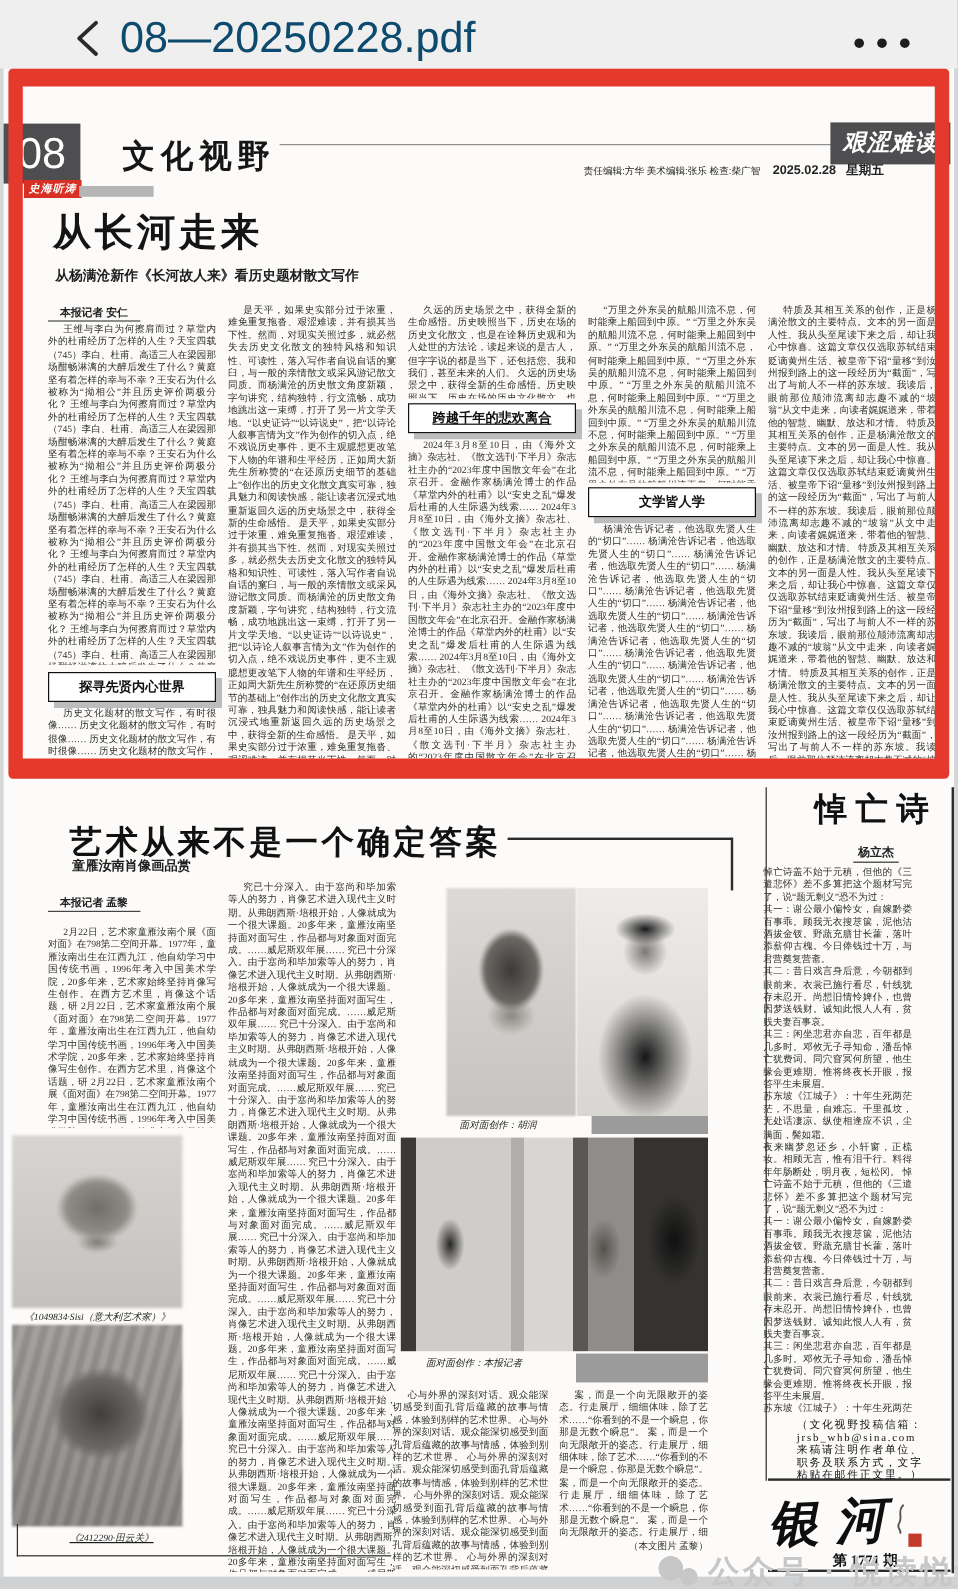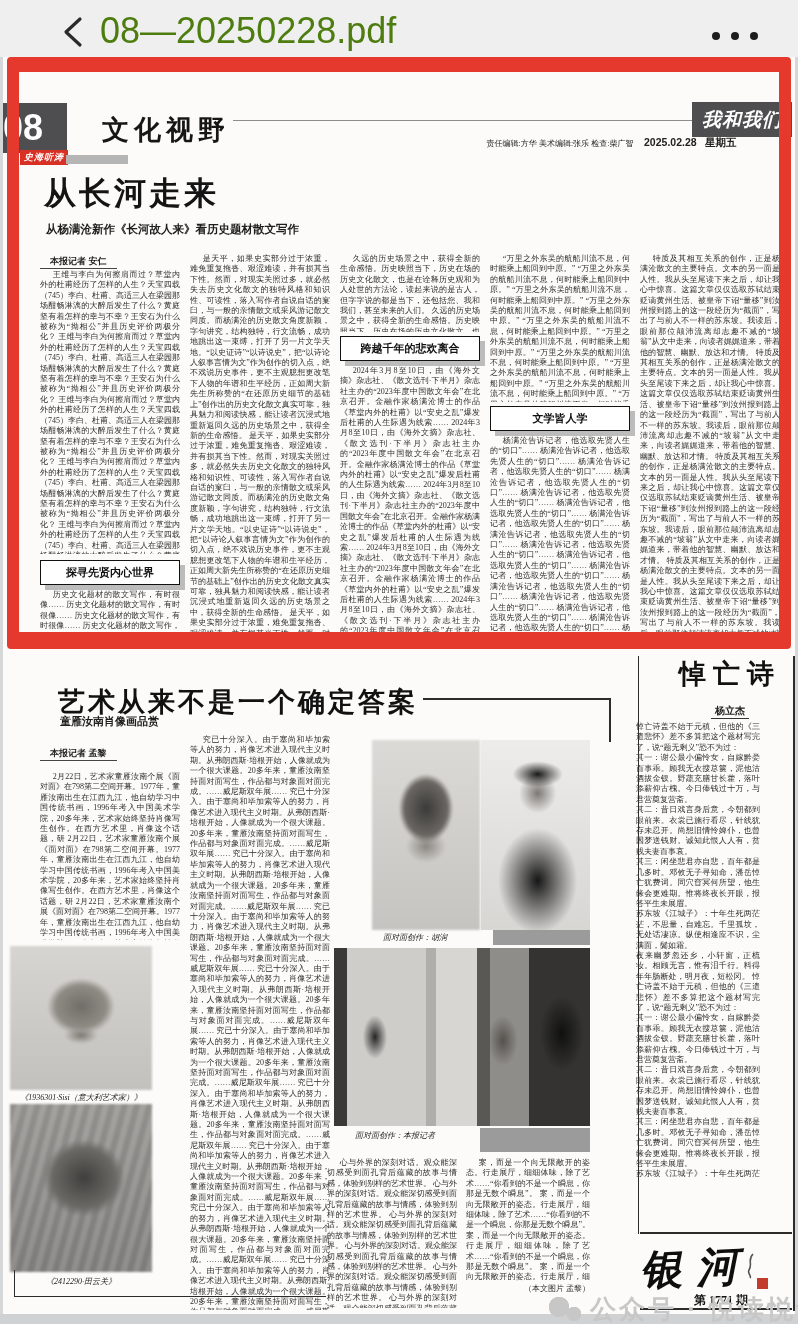--- a/index.html
+++ b/index.html
@@ -2,32 +2,32 @@
 <html><head>
 <meta charset="utf-8">
 <style>
   html,body{margin:0;padding:0;background:#c9cacc;}
   #screen{position:relative;width:798px;height:1324px;overflow:hidden;background:#d6d7d9;
           font-family:"Liberation Sans","DejaVu Sans",sans-serif;}
   .abs{position:absolute;}
   
   .appbar{left:0;top:0;width:798px;height:57px;background:#f0efef;z-index:30;}
   .backbtn{left:58px;top:16px;width:30px;height:34px;background:none;border:none;padding:0;cursor:pointer;}
-  .doctitle{left:100px;top:10px;font-size:36px;font-weight:500;color:#4d7c0f;letter-spacing:0;}
+  .doctitle{left:100px;top:10px;font-size:36px;font-weight:500;color:#0c4a6e;letter-spacing:0;}
   .menubtn{left:706px;top:26px;width:62px;height:20px;background:none;border:none;display:flex;gap:11px;align-items:center;cursor:pointer;}
   .menudot{width:8px;height:8px;border-radius:50%;background:#1d1d1d;}
   
   .page{left:3px;top:57px;width:792px;height:1257px;background:#fcfbf9;z-index:1;}
   .ghost{left:167px;top:66px;font-size:30px;font-weight:600;letter-spacing:20px;color:#8f8f8f;z-index:5;}
   .redbox{left:7px;top:57px;width:784px;height:592px;box-sizing:border-box;
           border-style:solid;border-color:#e5392d;border-width:15px 12px 17px 12px;
           border-radius:4px;z-index:10;pointer-events:none;}
   
   .numblock{left:3px;top:103px;width:64px;height:50px;background:#4e4e50;color:#fff;
-            font-size:36px;font-weight:700;line-height:50px;z-index:2;}
+            font-size:36px;font-weight:400;text-align:center;line-height:50px;z-index:2;}
   .secttitle{left:102px;top:112px;font-size:27px;font-weight:600;letter-spacing:5px;color:#161616;z-index:2;}
   .mast-rule{left:233px;top:120px;width:530px;height:1px;background:#8d8d8d;z-index:2;}
   .logoblock{left:692px;top:102px;width:100px;height:35px;background:#4e4e50;color:#fff;z-index:2;
              font-family:"Liberation Serif","DejaVu Serif",serif;font-style:italic;font-weight:700;
              font-size:19px;text-align:center;line-height:35px;letter-spacing:1px;transform-origin:center;}
   .metaline{left:440px;top:132px;width:343px;text-align:center;z-index:2;color:#222;}
   .metaline .eds{font-size:8px;}
   .metaline .dt{font-size:10.5px;font-weight:600;margin-left:6px;}
   .metaline .wd{font-size:10.5px;font-weight:600;margin-left:4px;}
   
@@ -103,21 +103,21 @@
 <body>
 
 <div id="screen">
 
   <div class="abs page"></div>
 
 
   <div class="abs numblock">08</div>
   <div class="abs secttitle">文化视野</div>
   <div class="abs mast-rule"></div>
-  <div class="abs logoblock">我和我们</div>
+  <div class="abs logoblock">艰涩难读</div>
   <div class="abs metaline">
     <span class="eds">责任编辑:方华 美术编辑:张乐 检查:柴广智</span>
     <span class="dt">2025.02.28</span>
     <span class="wd">星期五</span>
   </div>
 
   <div class="abs tagband">
     <div class="tagred">史海听涛</div>
     <div class="tagbar"></div>
   </div>
@@ -128,43 +128,43 @@
     <span>本报记者 安仁</span>
   </div>
 
   <div class="abs btxt" style="left:40px;top:270px;width:140px;height:284px;">王维与李白为何擦肩而过？草堂内外的杜甫经历了怎样的人生？天宝四载（745）李白、杜甫、高适三人在梁园那场酣畅淋漓的大醉后发生了什么？黄庭坚有着怎样的幸与不幸？王安石为什么被称为“拗相公”并且历史评价两极分化？ 王维与李白为何擦肩而过？草堂内外的杜甫经历了怎样的人生？天宝四载（745）李白、杜甫、高适三人在梁园那场酣畅淋漓的大醉后发生了什么？黄庭坚有着怎样的幸与不幸？王安石为什么被称为“拗相公”并且历史评价两极分化？ 王维与李白为何擦肩而过？草堂内外的杜甫经历了怎样的人生？天宝四载（745）李白、杜甫、高适三人在梁园那场酣畅淋漓的大醉后发生了什么？黄庭坚有着怎样的幸与不幸？王安石为什么被称为“拗相公”并且历史评价两极分化？ 王维与李白为何擦肩而过？草堂内外的杜甫经历了怎样的人生？天宝四载（745）李白、杜甫、高适三人在梁园那场酣畅淋漓的大醉后发生了什么？黄庭坚有着怎样的幸与不幸？王安石为什么被称为“拗相公”并且历史评价两极分化？ 王维与李白为何擦肩而过？草堂内外的杜甫经历了怎样的人生？天宝四载（745）李白、杜甫、高适三人在梁园那场酣畅淋漓的大醉后发生了什么？黄庭坚有着怎样的幸与不幸？王安石为什么被称为“拗相公”并且历史评价两极分化？</div>
   <div class="abs boxhead" style="left:40px;top:560px;width:140px;">探寻先贤内心世界</div>
   <div class="abs btxt" style="left:40px;top:590px;width:140px;height:42px;">历史文化题材的散文写作，有时很像…… 历史文化题材的散文写作，有时很像…… 历史文化题材的散文写作，有时很像…… 历史文化题材的散文写作，有时很像……</div>
 
   <div class="abs btxt" style="left:190px;top:254px;width:140px;height:378px;">是天平，如果史实部分过于浓重，难免重复拖沓、艰涩难读，并有损其当下性。然而，对现实关照过多，就必然失去历史文化散文的独特风格和知识性、可读性，落入写作者自说自话的窠臼，与一般的亲情散文或采风游记散文同质。而杨满沧的历史散文角度新颖，字句讲究，结构独特，行文流畅，成功地跳出这一束缚，打开了另一片文学天地。“以史证诗”“以诗说史”，把“以诗论人叙事言情为文”作为创作的切入点，绝不戏说历史事件，更不主观臆想更改笔下人物的年谱和生平经历，正如周大新先生所称赞的“在还原历史细节的基础上”创作出的历史文化散文真实可靠，独具魅力和阅读快感，能让读者沉浸式地重新返回久远的历史场景之中，获得全新的生命感悟。 是天平，如果史实部分过于浓重，难免重复拖沓、艰涩难读，并有损其当下性。然而，对现实关照过多，就必然失去历史文化散文的独特风格和知识性、可读性，落入写作者自说自话的窠臼，与一般的亲情散文或采风游记散文同质。而杨满沧的历史散文角度新颖，字句讲究，结构独特，行文流畅，成功地跳出这一束缚，打开了另一片文学天地。“以史证诗”“以诗说史”，把“以诗论人叙事言情为文”作为创作的切入点，绝不戏说历史事件，更不主观臆想更改笔下人物的年谱和生平经历，正如周大新先生所称赞的“在还原历史细节的基础上”创作出的历史文化散文真实可靠，独具魅力和阅读快感，能让读者沉浸式地重新返回久远的历史场景之中，获得全新的生命感悟。 是天平，如果史实部分过于浓重，难免重复拖沓、艰涩难读，并有损其当下性。然而，对现实关照过多，就必然失去历史文化散文的独特风格和知识性、可读性，落入写作者自说自话的窠臼，与一般的亲情散文或采风游记散文同质。而杨满沧的历史散文角度新颖，字句讲究，结构独特，行文流畅，成功地跳出这一束缚，打开了另一片文学天地。“以史证诗”“以诗说史”，把“以诗论人叙事言情为文”作为创作的切入点，绝不戏说历史事件，更不主观臆想更改笔下人物的年谱和生平经历，正如周大新先生所称赞的“在还原历史细节的基础上”创作出的历史文化散文真实可靠，独具魅力和阅读快感，能让读者沉浸式地重新返回久远的历史场景之中，获得全新的生命感悟。</div>
 
   <div class="abs btxt" style="left:340px;top:254px;width:140px;height:78px;">久远的历史场景之中，获得全新的生命感悟。历史映照当下，历史在场的历史文化散文，也是在诠释历史观和为人处世的方法论，读起来说的是古人，但字字说的都是当下，还包括您、我和我们，甚至未来的人们。 久远的历史场景之中，获得全新的生命感悟。历史映照当下，历史在场的历史文化散文，也是在诠释历史观和为人处世的方法论，读起来说的是古人，但字字说的都是当下，还包括您、我和我们，甚至未来的人们。</div>
-  <div class="abs boxhead" style="left:340px;top:336px;width:140px;">跨越千年的悲欢离合</div>
+  <div class="abs boxhead" style="left:340px;top:336px;width:140px;text-decoration:underline;">跨越千年的悲欢离合</div>
   <div class="abs btxt" style="left:340px;top:366px;width:140px;height:266px;">2024年3月8至10日，由《海外文摘》杂志社、《散文选刊·下半月》杂志社主办的“2023年度中国散文年会”在北京召开。金融作家杨满沧博士的作品《草堂内外的杜甫》以“安史之乱”爆发后杜甫的人生际遇为线索…… 2024年3月8至10日，由《海外文摘》杂志社、《散文选刊·下半月》杂志社主办的“2023年度中国散文年会”在北京召开。金融作家杨满沧博士的作品《草堂内外的杜甫》以“安史之乱”爆发后杜甫的人生际遇为线索…… 2024年3月8至10日，由《海外文摘》杂志社、《散文选刊·下半月》杂志社主办的“2023年度中国散文年会”在北京召开。金融作家杨满沧博士的作品《草堂内外的杜甫》以“安史之乱”爆发后杜甫的人生际遇为线索…… 2024年3月8至10日，由《海外文摘》杂志社、《散文选刊·下半月》杂志社主办的“2023年度中国散文年会”在北京召开。金融作家杨满沧博士的作品《草堂内外的杜甫》以“安史之乱”爆发后杜甫的人生际遇为线索…… 2024年3月8至10日，由《海外文摘》杂志社、《散文选刊·下半月》杂志社主办的“2023年度中国散文年会”在北京召开。金融作家杨满沧博士的作品《草堂内外的杜甫》以“安史之乱”爆发后杜甫的人生际遇为线索……</div>
 
   <div class="abs btxt" style="left:490px;top:254px;width:140px;height:148px;">“万里之外东吴的航船川流不息，何时能乘上船回到中原。” “万里之外东吴的航船川流不息，何时能乘上船回到中原。” “万里之外东吴的航船川流不息，何时能乘上船回到中原。” “万里之外东吴的航船川流不息，何时能乘上船回到中原。” “万里之外东吴的航船川流不息，何时能乘上船回到中原。” “万里之外东吴的航船川流不息，何时能乘上船回到中原。” “万里之外东吴的航船川流不息，何时能乘上船回到中原。” “万里之外东吴的航船川流不息，何时能乘上船回到中原。” “万里之外东吴的航船川流不息，何时能乘上船回到中原。” “万里之外东吴的航船川流不息，何时能乘上船回到中原。”</div>
   <div class="abs boxhead" style="left:490px;top:406px;width:140px;">文学皆人学</div>
   <div class="abs btxt" style="left:490px;top:436px;width:140px;height:196px;">杨满沧告诉记者，他选取先贤人生的“切口”…… 杨满沧告诉记者，他选取先贤人生的“切口”…… 杨满沧告诉记者，他选取先贤人生的“切口”…… 杨满沧告诉记者，他选取先贤人生的“切口”…… 杨满沧告诉记者，他选取先贤人生的“切口”…… 杨满沧告诉记者，他选取先贤人生的“切口”…… 杨满沧告诉记者，他选取先贤人生的“切口”…… 杨满沧告诉记者，他选取先贤人生的“切口”…… 杨满沧告诉记者，他选取先贤人生的“切口”…… 杨满沧告诉记者，他选取先贤人生的“切口”…… 杨满沧告诉记者，他选取先贤人生的“切口”…… 杨满沧告诉记者，他选取先贤人生的“切口”…… 杨满沧告诉记者，他选取先贤人生的“切口”…… 杨满沧告诉记者，他选取先贤人生的“切口”…… 杨满沧告诉记者，他选取先贤人生的“切口”…… 杨满沧告诉记者，他选取先贤人生的“切口”……</div>
 
   <div class="abs btxt" style="left:640px;top:254px;width:140px;height:378px;">特质及其相互关系的创作，正是杨满沧散文的主要特点。文本的另一面是人性。我从头至尾读下来之后，却让我心中惊喜。这篇文章仅仅选取苏轼结束贬谪黄州生活、被皇帝下诏“量移”到汝州报到路上的这一段经历为“截面”，写出了与前人不一样的苏东坡。我读后，眼前那位颠沛流离却志趣不减的“坡翁”从文中走来，向读者娓娓道来，带着他的智慧、幽默、放达和才情。 特质及其相互关系的创作，正是杨满沧散文的主要特点。文本的另一面是人性。我从头至尾读下来之后，却让我心中惊喜。这篇文章仅仅选取苏轼结束贬谪黄州生活、被皇帝下诏“量移”到汝州报到路上的这一段经历为“截面”，写出了与前人不一样的苏东坡。我读后，眼前那位颠沛流离却志趣不减的“坡翁”从文中走来，向读者娓娓道来，带着他的智慧、幽默、放达和才情。 特质及其相互关系的创作，正是杨满沧散文的主要特点。文本的另一面是人性。我从头至尾读下来之后，却让我心中惊喜。这篇文章仅仅选取苏轼结束贬谪黄州生活、被皇帝下诏“量移”到汝州报到路上的这一段经历为“截面”，写出了与前人不一样的苏东坡。我读后，眼前那位颠沛流离却志趣不减的“坡翁”从文中走来，向读者娓娓道来，带着他的智慧、幽默、放达和才情。 特质及其相互关系的创作，正是杨满沧散文的主要特点。文本的另一面是人性。我从头至尾读下来之后，却让我心中惊喜。这篇文章仅仅选取苏轼结束贬谪黄州生活、被皇帝下诏“量移”到汝州报到路上的这一段经历为“截面”，写出了与前人不一样的苏东坡。我读后，眼前那位颠沛流离却志趣不减的“坡翁”从文中走来，向读者娓娓道来，带着他的智慧、幽默、放达和才情。</div>
 
   <div class="abs headline2">艺术从来不是一个确定答案</div>
   <div class="abs deck2">童雁汝南肖像画品赏</div>
   <div class="abs rule" style="left:423px;top:698px;width:187px;height:1.5px;"></div>
   <div class="abs rule" style="left:609px;top:698px;width:1.5px;height:44px;"></div>
 
   <div class="abs bylinewrap" style="left:40px;top:742px;width:140px;">
     <span>本报记者 孟黎</span>
   </div>
   <div class="abs btxt" style="left:40px;top:772px;width:140px;height:168px;">2月22日，艺术家童雁汝南个展《面对面》在798第二空间开幕。1977年，童雁汝南出生在江西九江，他自幼学习中国传统书画，1996年考入中国美术学院，20多年来，艺术家始终坚持肖像写生创作。在西方艺术里，肖像这个话题，研 2月22日，艺术家童雁汝南个展《面对面》在798第二空间开幕。1977年，童雁汝南出生在江西九江，他自幼学习中国传统书画，1996年考入中国美术学院，20多年来，艺术家始终坚持肖像写生创作。在西方艺术里，肖像这个话题，研 2月22日，艺术家童雁汝南个展《面对面》在798第二空间开幕。1977年，童雁汝南出生在江西九江，他自幼学习中国传统书画，1996年考入中国美术学院，20多年来，艺术家始终坚持肖像写生创作。在西方艺术里，肖像这个话题，研</div>
 
   <div class="abs photo p-sisi" style="left:10px;top:946px;width:142px;height:144px;"></div>
-  <div class="abs cap" style="left:10px;top:1092px;width:142px;text-align:center;">《1936301·Sisi（意大利艺术家）》</div>
+  <div class="abs cap" style="left:10px;top:1092px;width:142px;text-align:center;">《1049834·Sisi（意大利艺术家）》</div>
   <div class="abs photo p-tian" style="left:10px;top:1104px;width:142px;height:168px;"></div>
-  <div class="abs cap" style="left:10px;top:1276px;width:142px;text-align:center;">《2412290·田云关》</div>
+  <div class="abs cap" style="left:22px;top:1276px;width:142px;text-align:center;text-decoration:underline;">《2412290·田云关》</div>
   <div class="abs rule" style="left:14px;top:1270px;width:1px;height:27px;"></div>
   <div class="abs rule" style="left:14px;top:1296px;width:312px;height:1px;"></div>
 
   <div class="abs btxt" style="left:190px;top:735px;width:140px;height:575px;">究已十分深入。由于塞尚和毕加索等人的努力，肖像艺术进入现代主义时期。从弗朗西斯·培根开始，人像就成为一个很大课题。20多年来，童雁汝南坚持面对面写生，作品都与对象面对面完成。……威尼斯双年展…… 究已十分深入。由于塞尚和毕加索等人的努力，肖像艺术进入现代主义时期。从弗朗西斯·培根开始，人像就成为一个很大课题。20多年来，童雁汝南坚持面对面写生，作品都与对象面对面完成。……威尼斯双年展…… 究已十分深入。由于塞尚和毕加索等人的努力，肖像艺术进入现代主义时期。从弗朗西斯·培根开始，人像就成为一个很大课题。20多年来，童雁汝南坚持面对面写生，作品都与对象面对面完成。……威尼斯双年展…… 究已十分深入。由于塞尚和毕加索等人的努力，肖像艺术进入现代主义时期。从弗朗西斯·培根开始，人像就成为一个很大课题。20多年来，童雁汝南坚持面对面写生，作品都与对象面对面完成。……威尼斯双年展…… 究已十分深入。由于塞尚和毕加索等人的努力，肖像艺术进入现代主义时期。从弗朗西斯·培根开始，人像就成为一个很大课题。20多年来，童雁汝南坚持面对面写生，作品都与对象面对面完成。……威尼斯双年展…… 究已十分深入。由于塞尚和毕加索等人的努力，肖像艺术进入现代主义时期。从弗朗西斯·培根开始，人像就成为一个很大课题。20多年来，童雁汝南坚持面对面写生，作品都与对象面对面完成。……威尼斯双年展…… 究已十分深入。由于塞尚和毕加索等人的努力，肖像艺术进入现代主义时期。从弗朗西斯·培根开始，人像就成为一个很大课题。20多年来，童雁汝南坚持面对面写生，作品都与对象面对面完成。……威尼斯双年展…… 究已十分深入。由于塞尚和毕加索等人的努力，肖像艺术进入现代主义时期。从弗朗西斯·培根开始，人像就成为一个很大课题。20多年来，童雁汝南坚持面对面写生，作品都与对象面对面完成。……威尼斯双年展…… 究已十分深入。由于塞尚和毕加索等人的努力，肖像艺术进入现代主义时期。从弗朗西斯·培根开始，人像就成为一个很大课题。20多年来，童雁汝南坚持面对面写生，作品都与对象面对面完成。……威尼斯双年展…… 究已十分深入。由于塞尚和毕加索等人的努力，肖像艺术进入现代主义时期。从弗朗西斯·培根开始，人像就成为一个很大课题。20多年来，童雁汝南坚持面对面写生，作品都与对象面对面完成。……威尼斯双年展……</div>
 
   <div class="abs photo p-tl" style="left:372px;top:740px;width:108px;height:190px;"></div>
   <div class="abs photo p-tr" style="left:481px;top:740px;width:109px;height:190px;"></div>
   <div class="abs cap" style="left:383px;top:932px;">面对面创作：胡润</div>
   <div class="abs grayblk" style="left:493px;top:930px;width:97px;height:15px;"></div>
   <div class="abs photo p-mid" style="left:334px;top:948px;width:256px;height:178px;"></div>
@@ -186,20 +186,25 @@
 其二：昔日戏言身后意，今朝都到眼前来。衣裳已施行看尽，针线犹存未忍开。尚想旧情怜婢仆，也曾因梦送钱财。诚知此恨人人有，贫贱夫妻百事哀。
 其三：闲坐悲君亦自悲，百年都是几多时。邓攸无子寻知命，潘岳悼亡犹费词。同穴窅冥何所望，他生缘会更难期。惟将终夜长开眼，报答平生未展眉。
 苏东坡《江城子》：十年生死两茫茫，不思量，自难忘。千里孤坟，无处话凄凉。纵使相逢应不识，尘满面，鬓如霜。
 夜来幽梦忽还乡，小轩窗，正梳妆。相顾无言，惟有泪千行。料得年年肠断处，明月夜，短松冈。 悼亡诗盖不始于元稹，但他的《三遣悲怀》差不多算把这个题材写完了，说“题无剩义”恐不为过：
 其一：谢公最小偏怜女，自嫁黔娄百事乖。顾我无衣搜荩箧，泥他沽酒拔金钗。野蔬充膳甘长藿，落叶添薪仰古槐。今日俸钱过十万，与君营奠复营斋。
 其二：昔日戏言身后意，今朝都到眼前来。衣裳已施行看尽，针线犹存未忍开。尚想旧情怜婢仆，也曾因梦送钱财。诚知此恨人人有，贫贱夫妻百事哀。
 其三：闲坐悲君亦自悲，百年都是几多时。邓攸无子寻知命，潘岳悼亡犹费词。同穴窅冥何所望，他生缘会更难期。惟将终夜长开眼，报答平生未展眉。
 苏东坡《江城子》：十年生死两茫茫，不思量，自难忘。千里孤坟，无处话凄凉。纵使相逢应不识，尘满面，鬓如霜。
 夜来幽梦忽还乡，小轩窗，正梳妆。相顾无言，惟有泪千行。料得年年肠断处，明月夜，短松冈。</div>
 
+  <div class="abs contact">（文化视野投稿信箱：
+jrsb_whb@sina.com
+来稿请注明作者单位、
+职务及联系方式，文字
+粘贴在邮件正文里。）</div>
   <div class="abs rule" style="left:640px;top:1232px;width:152px;height:2px;"></div>
   <div class="abs brand">银河</div>
   <div class="abs sig">
     <svg width="12" height="28" viewBox="0 0 12 28">
         <path d="M9 2 C3 8 9 12 5 18 C3 21 8 24 6 26" stroke="#555" stroke-width="1.6" fill="none"></path>
       </svg>
   </div>
   <div class="abs seal"></div>
   <div class="abs issue">第 1771 期</div>
   <div class="abs rule" style="left:640px;top:1308px;width:152px;height:1.5px;"></div>

